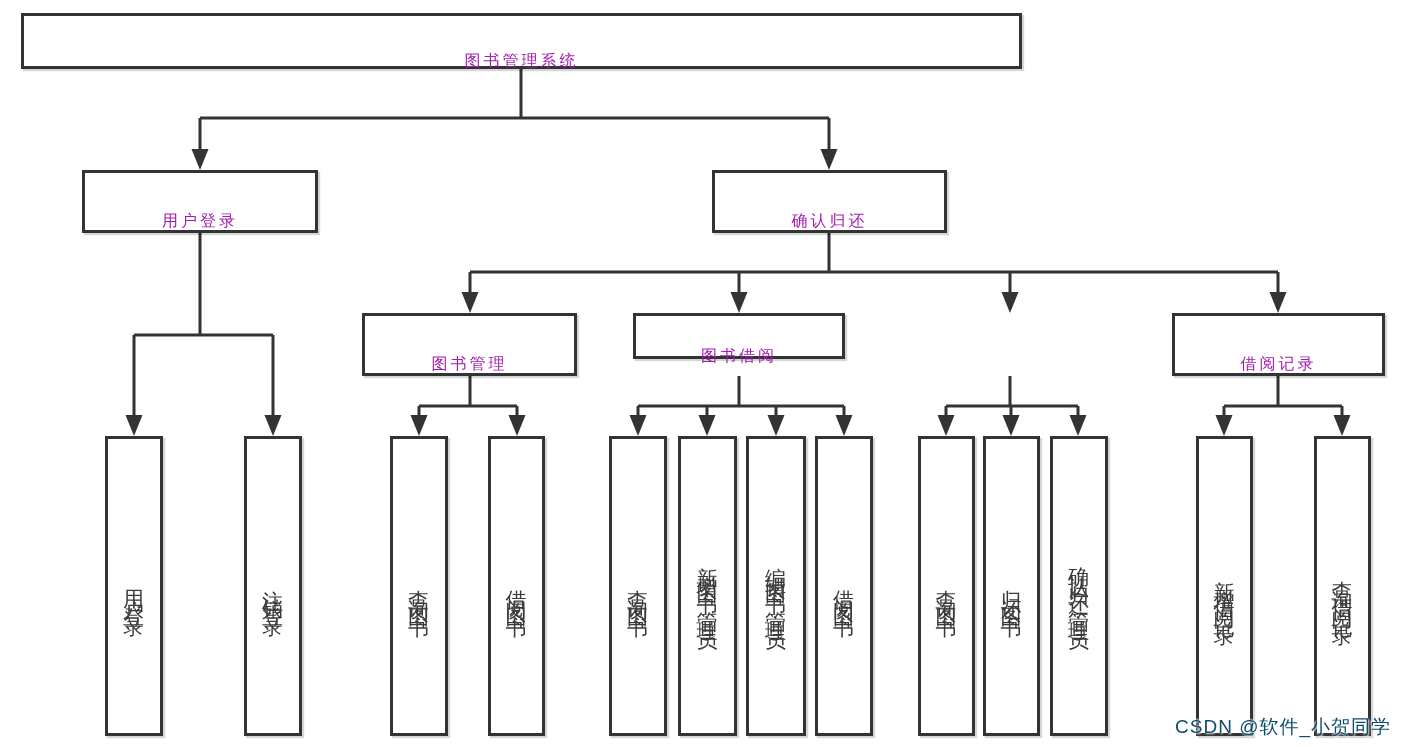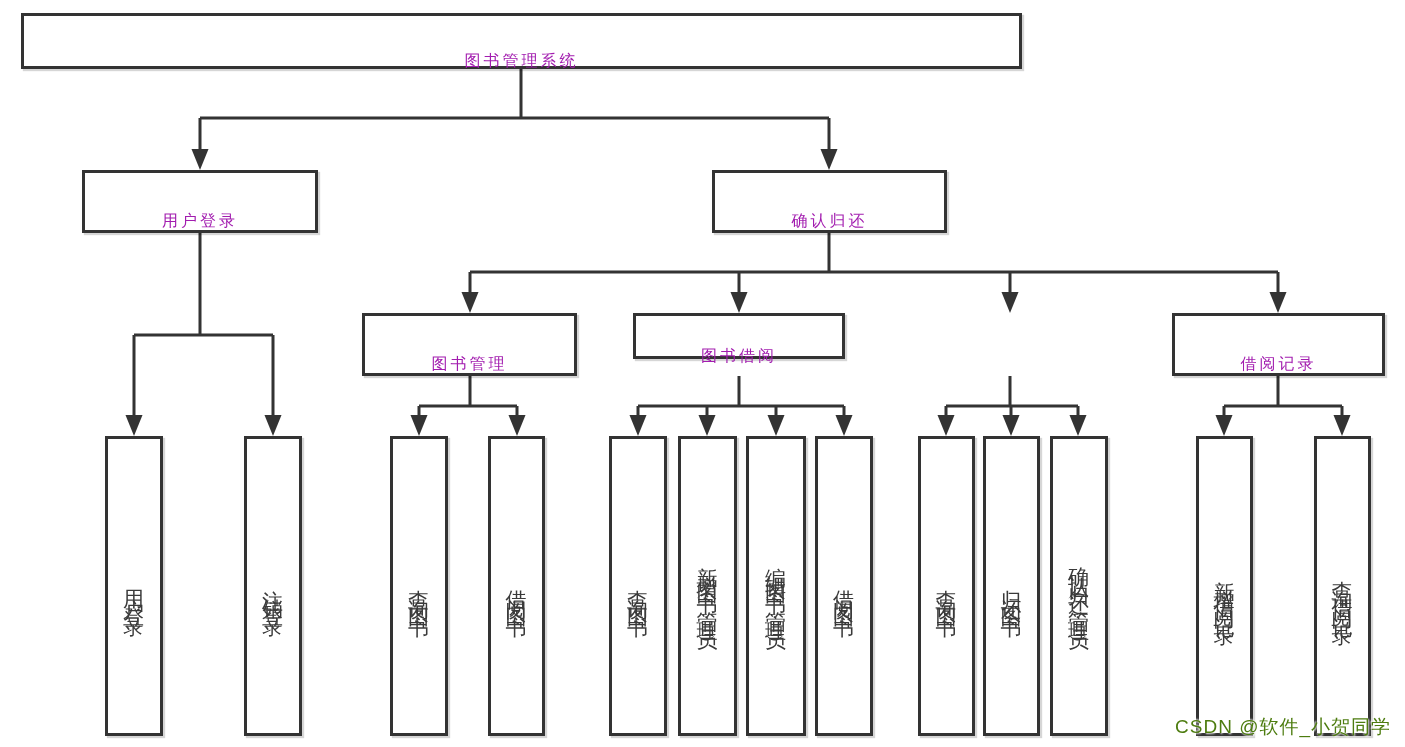--- a/index.html
+++ b/index.html
@@ -38,21 +38,21 @@
     letter-spacing:9px;
     padding-top:9px;
     color:#3a3a3a;
   }
   .watermark{
     position:absolute;
     right:14px;
     bottom:7px;
     z-index:3;
     font-size:19px;
-    color:#4d7c0f;
+    color:#0c4a6e;
     letter-spacing:1px;
     text-shadow:1px 1px 2px #ffffff, -1px -1px 2px #ffffff;
     white-space:nowrap;
   }
 </style>
 </head>
 <body>
 
 <div class="canvas">
 

